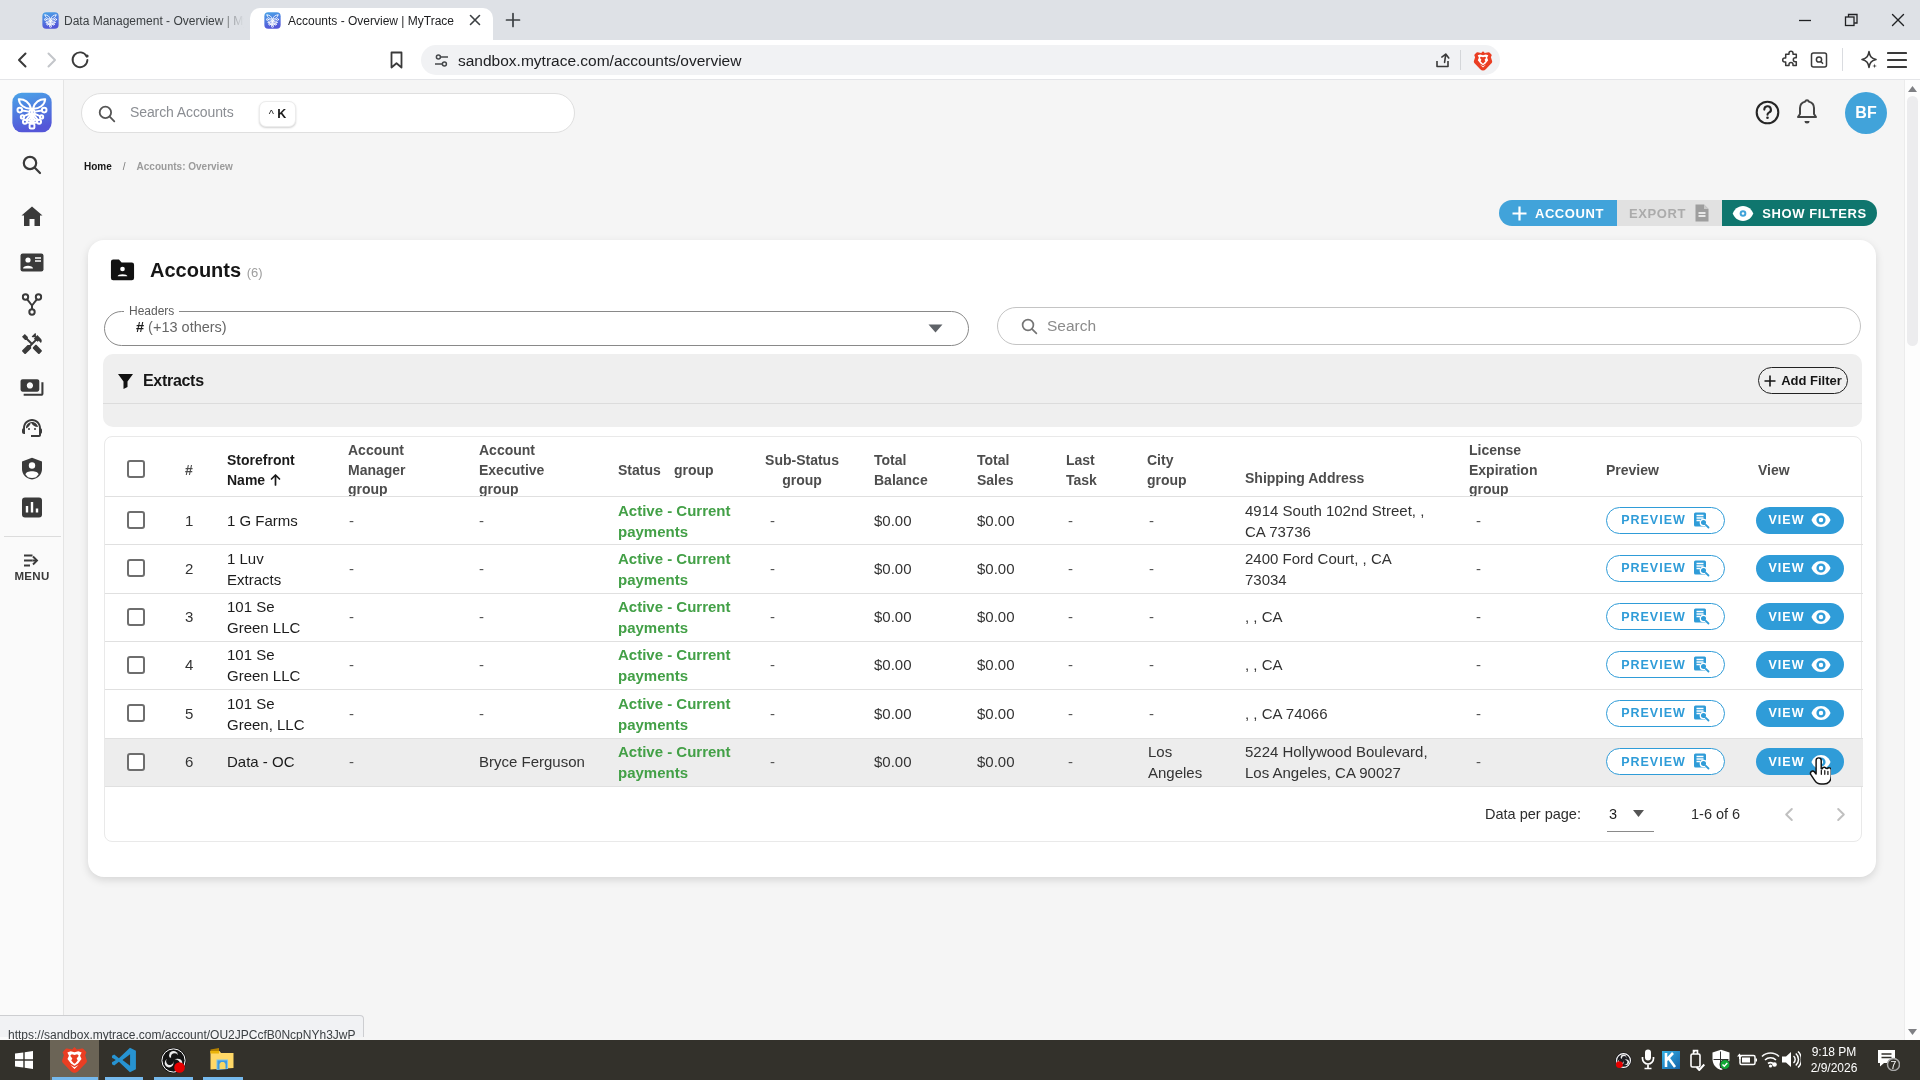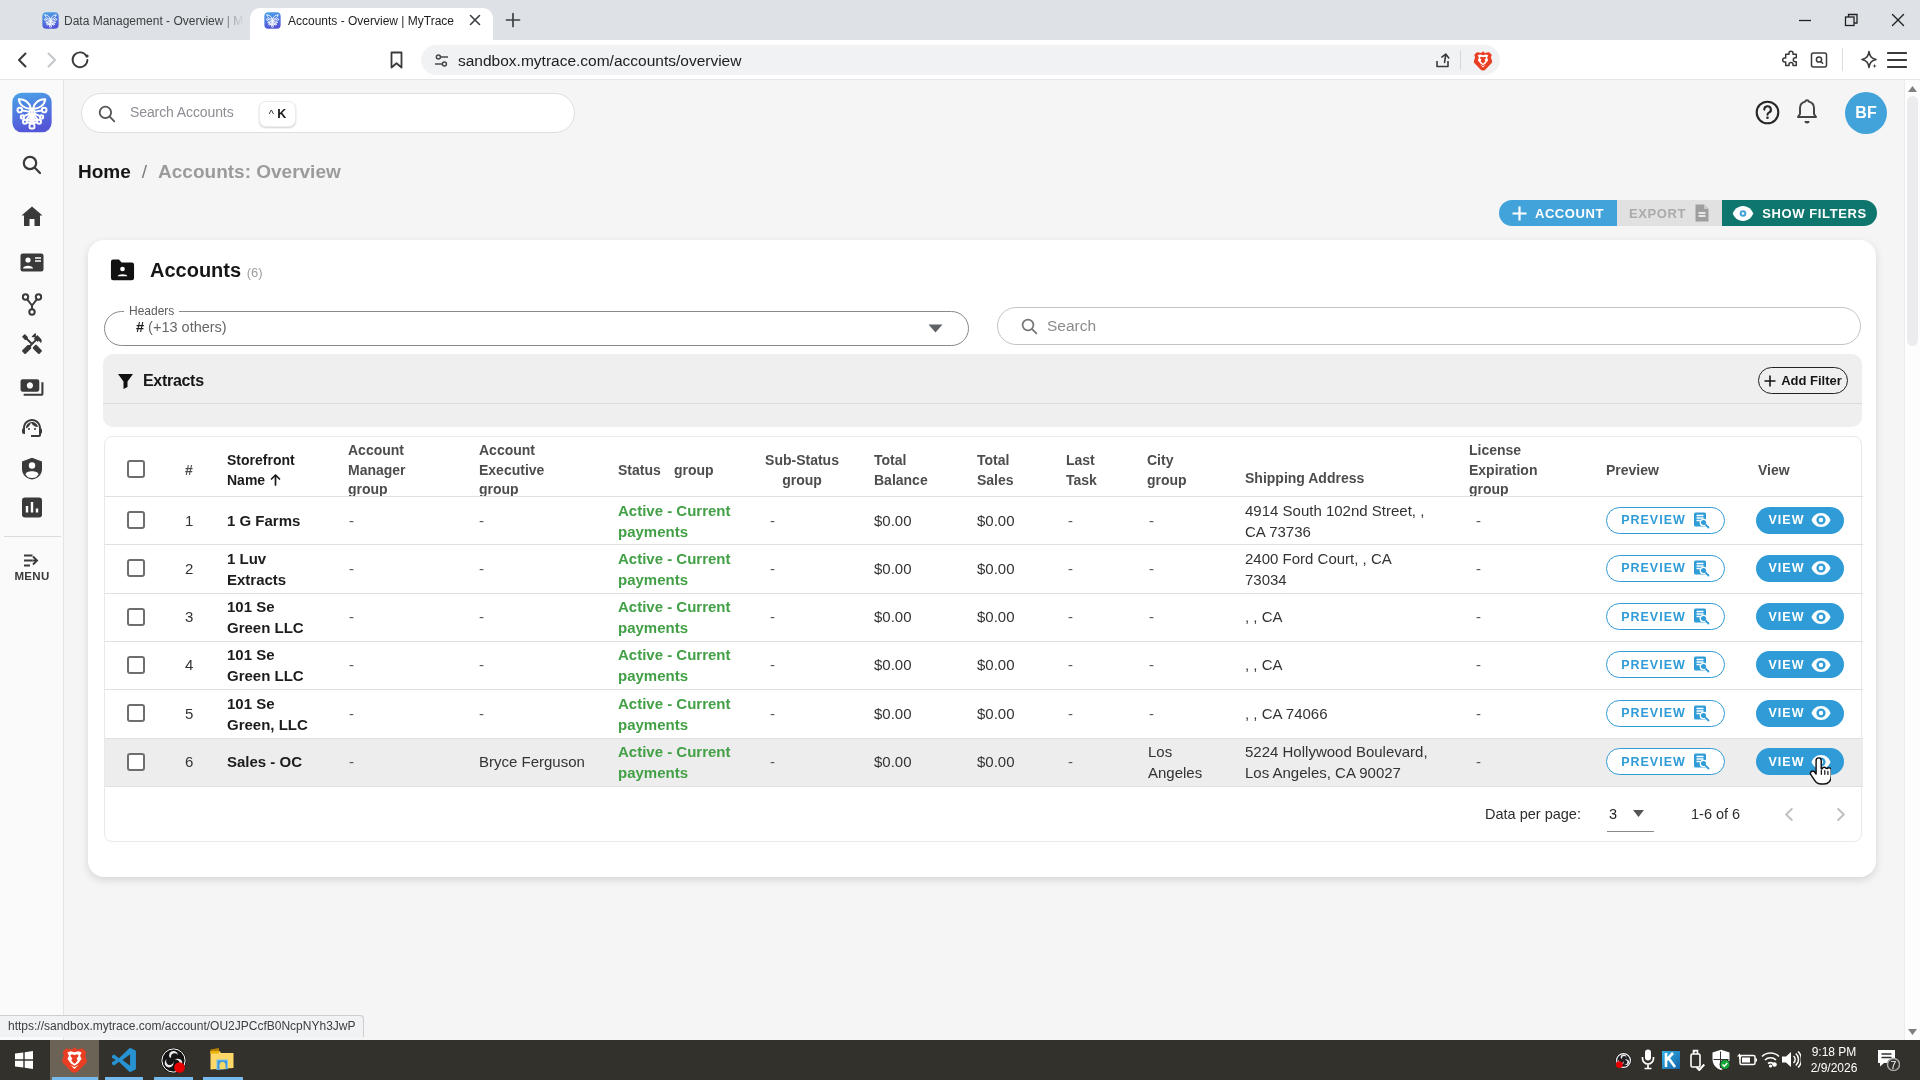--- a/index.html
+++ b/index.html
@@ -16,37 +16,37 @@
 #urltext{position:absolute;left:458px;top:52px;font-size:15.5px;color:#202124}
 
 #viewport{position:absolute;left:0;top:80px;width:1920px;height:960px;background:#f5f5f5}
 #sidebar{position:absolute;left:0;top:0;width:64px;height:960px;background:#fafafa;border-right:1px solid #e4e4e4}
 .sideicon{position:absolute;left:50%;transform:translateX(-50%)}
 #scrollbar{position:absolute;right:0;top:0;width:16px;height:960px;background:#fdfdfd;border-left:1px solid #ececec}
 
 #topsearch{position:absolute;left:81px;top:13px;width:494px;height:40px;background:#fff;border:1px solid #dfdfdf;border-radius:21px}
 #hotkey{position:absolute;left:177px;top:7px;width:37px;height:26px;background:#fff;border:1px solid #ececec;border-radius:7px;box-shadow:0 1px 2px rgba(0,0,0,.18);font-size:12px;color:#1a1a1a;text-align:center;line-height:24px}
 
-#breadcrumb{position:absolute;left:78px;top:81px;font-size:19px;font-weight:bold;color:#161616}
+#breadcrumb{position:absolute;left:84px;top:81px;font-size:10px;font-weight:bold;color:#161616}
 
 .actbtn{position:absolute;top:120px;height:26px;font-size:13px;font-weight:bold;letter-spacing:.6px;color:#fff;display:flex;align-items:center;justify-content:center;gap:8px}
 
 #card{position:absolute;left:88px;top:160px;width:1788px;height:637px;background:#fff;border-radius:16px;box-shadow:0 3px 8px rgba(0,0,0,.13)}
 
 .hdrcell{position:absolute;font-size:14px;font-weight:bold;color:#4d4d4d;line-height:19.5px}
 .cell{position:absolute;font-size:15px;color:#333;line-height:21px}
-.cellb{font-weight:bold;color:#1c1c1c}
+.cellb{font-weight:normal;color:#1c1c1c}
 .cellg{color:#43a047;font-weight:bold}
 .dash{color:#555}
 .chk{position:absolute;width:18px;height:18px;border:2px solid #6e6e6e;border-radius:3px;background:#fff}
 .rowline{position:absolute;left:16px;width:1758px;border-bottom:1px solid #e0e0e0}
 .pvbtn{position:absolute;width:119px;height:27px;border:1px solid #2f9cd8;border-radius:14px;background:#fff;color:#2f9cd8;font-size:12.5px;font-weight:bold;letter-spacing:1px;display:flex;align-items:center;justify-content:center;gap:7px}
 .vwbtn{position:absolute;width:88px;height:27px;border-radius:14px;background:#2f9cd8;color:#fff;font-size:12.5px;font-weight:bold;letter-spacing:1px;display:flex;align-items:center;justify-content:center;gap:7px}
 
-#statusbar{position:absolute;left:0;top:1015px;height:22px;background:#f1f2f4;border:1px solid #cdced1;border-left:none;border-bottom:none;border-radius:0 4px 0 0;font-size:12px;color:#3c4043;line-height:20px;padding:0 8px}
+#statusbar{position:absolute;left:0;top:1015px;height:22px;background:#f1f2f4;border:1px solid #cdced1;border-left:none;border-bottom:none;border-radius:0 4px 0 0;font-size:12px;color:#3c4043;line-height:20px;padding:9px 8px}
 
 #taskbar{position:absolute;left:0;top:1040px;width:1920px;height:40px;background:#33312b}
 .tbul{position:absolute;top:37px;height:3px;background:#76b9ed}
 #clock{position:absolute;left:1803px;top:4px;width:62px;color:#fff;font-size:12px;text-align:center;line-height:16px}
 </style>
 </head>
 <body>
 <svg width="0" height="0" style="position:absolute">
 <defs>
 <linearGradient id="lgrad" x1="0" y1="0" x2="0.25" y2="1">
@@ -442,21 +442,21 @@
             <path d="M12.8 12.8 L15.5 15.5" stroke="#2f9cd8" stroke-width="1.8" stroke-linecap="round"></path>
           </svg></div>
 <div class="vwbtn" style="left:1651px;top:262.7px">VIEW<svg width="20" height="14" viewBox="0 0 20 14">
             <path d="M10 0 C5 0 1.7 3.5 0.5 7 C1.7 10.5 5 14 10 14 C15 14 18.3 10.5 19.5 7 C18.3 3.5 15 0 10 0 Z" fill="#fff"></path>
             <circle cx="10" cy="7" r="3.4" fill="#fff" stroke="#2f9cd8" stroke-width="2.4"></circle>
           </svg></div>
 <div class="rowline" style="left:0;width:1758px;top:300.5px"></div>
 <div class="abs" style="left:0;top:302px;width:1758px;height:47px;background:#ededed"></div>
 <div class="chk" style="left:22px;top:315.5px"></div>
 <div class="cell" style="left:80px;top:314.0px">6</div>
-<div class="cell cellb" style="left:122px;top:314.0px">Sales - OC</div>
+<div class="cell cellb" style="left:122px;top:314.0px">Data - OC</div>
 <div class="cell dash" style="left:244px;top:314.0px">-</div>
 <div class="cell" style="left:374px;top:314.0px">Bryce Ferguson</div>
 <div class="cell cellg" style="left:513px;top:304.0px">Active - Current<br>payments</div>
 <div class="cell dash" style="left:665px;top:314.0px">-</div>
 <div class="cell" style="left:769px;top:314.0px">$0.00</div>
 <div class="cell" style="left:872px;top:314.0px">$0.00</div>
 <div class="cell dash" style="left:963px;top:314.0px">-</div>
 <div class="cell" style="left:1043px;top:304.0px">Los<br>Angeles</div>
 <div class="cell" style="left:1140px;top:304.0px">5224 Hollywood Boulevard,<br>Los Angeles, CA 90027</div>
 <div class="cell dash" style="left:1371px;top:314.0px">-</div>

